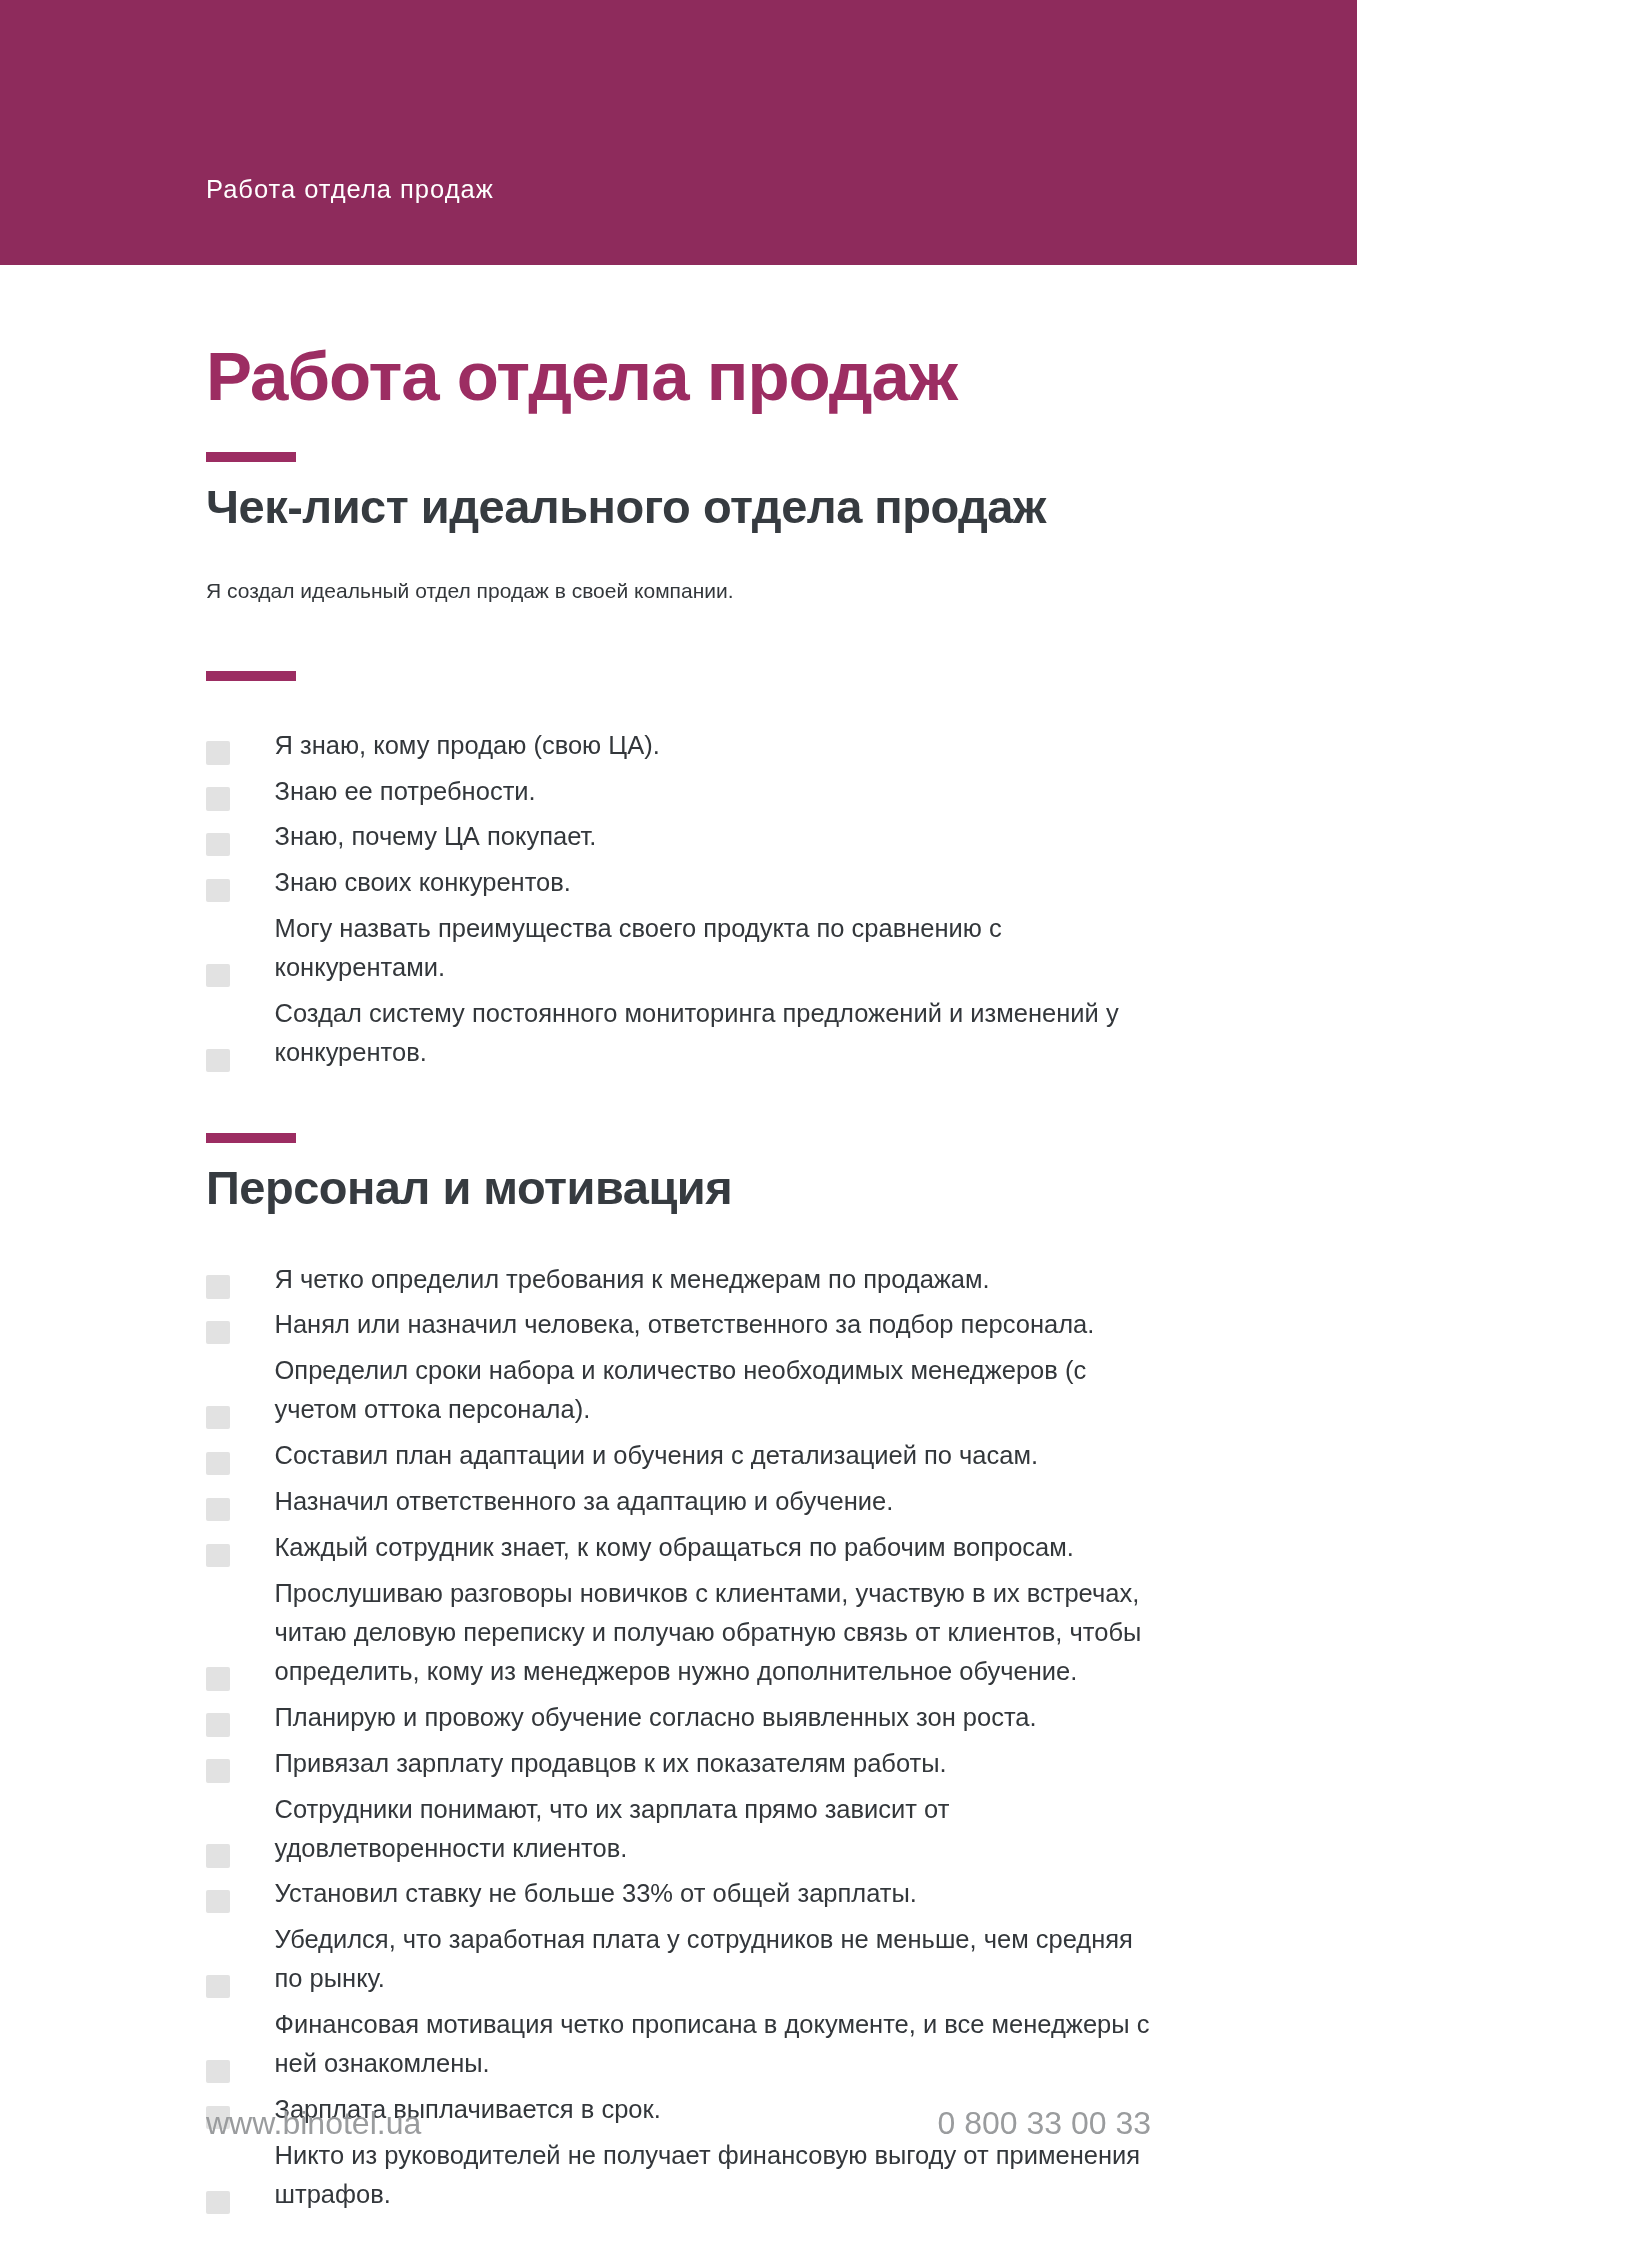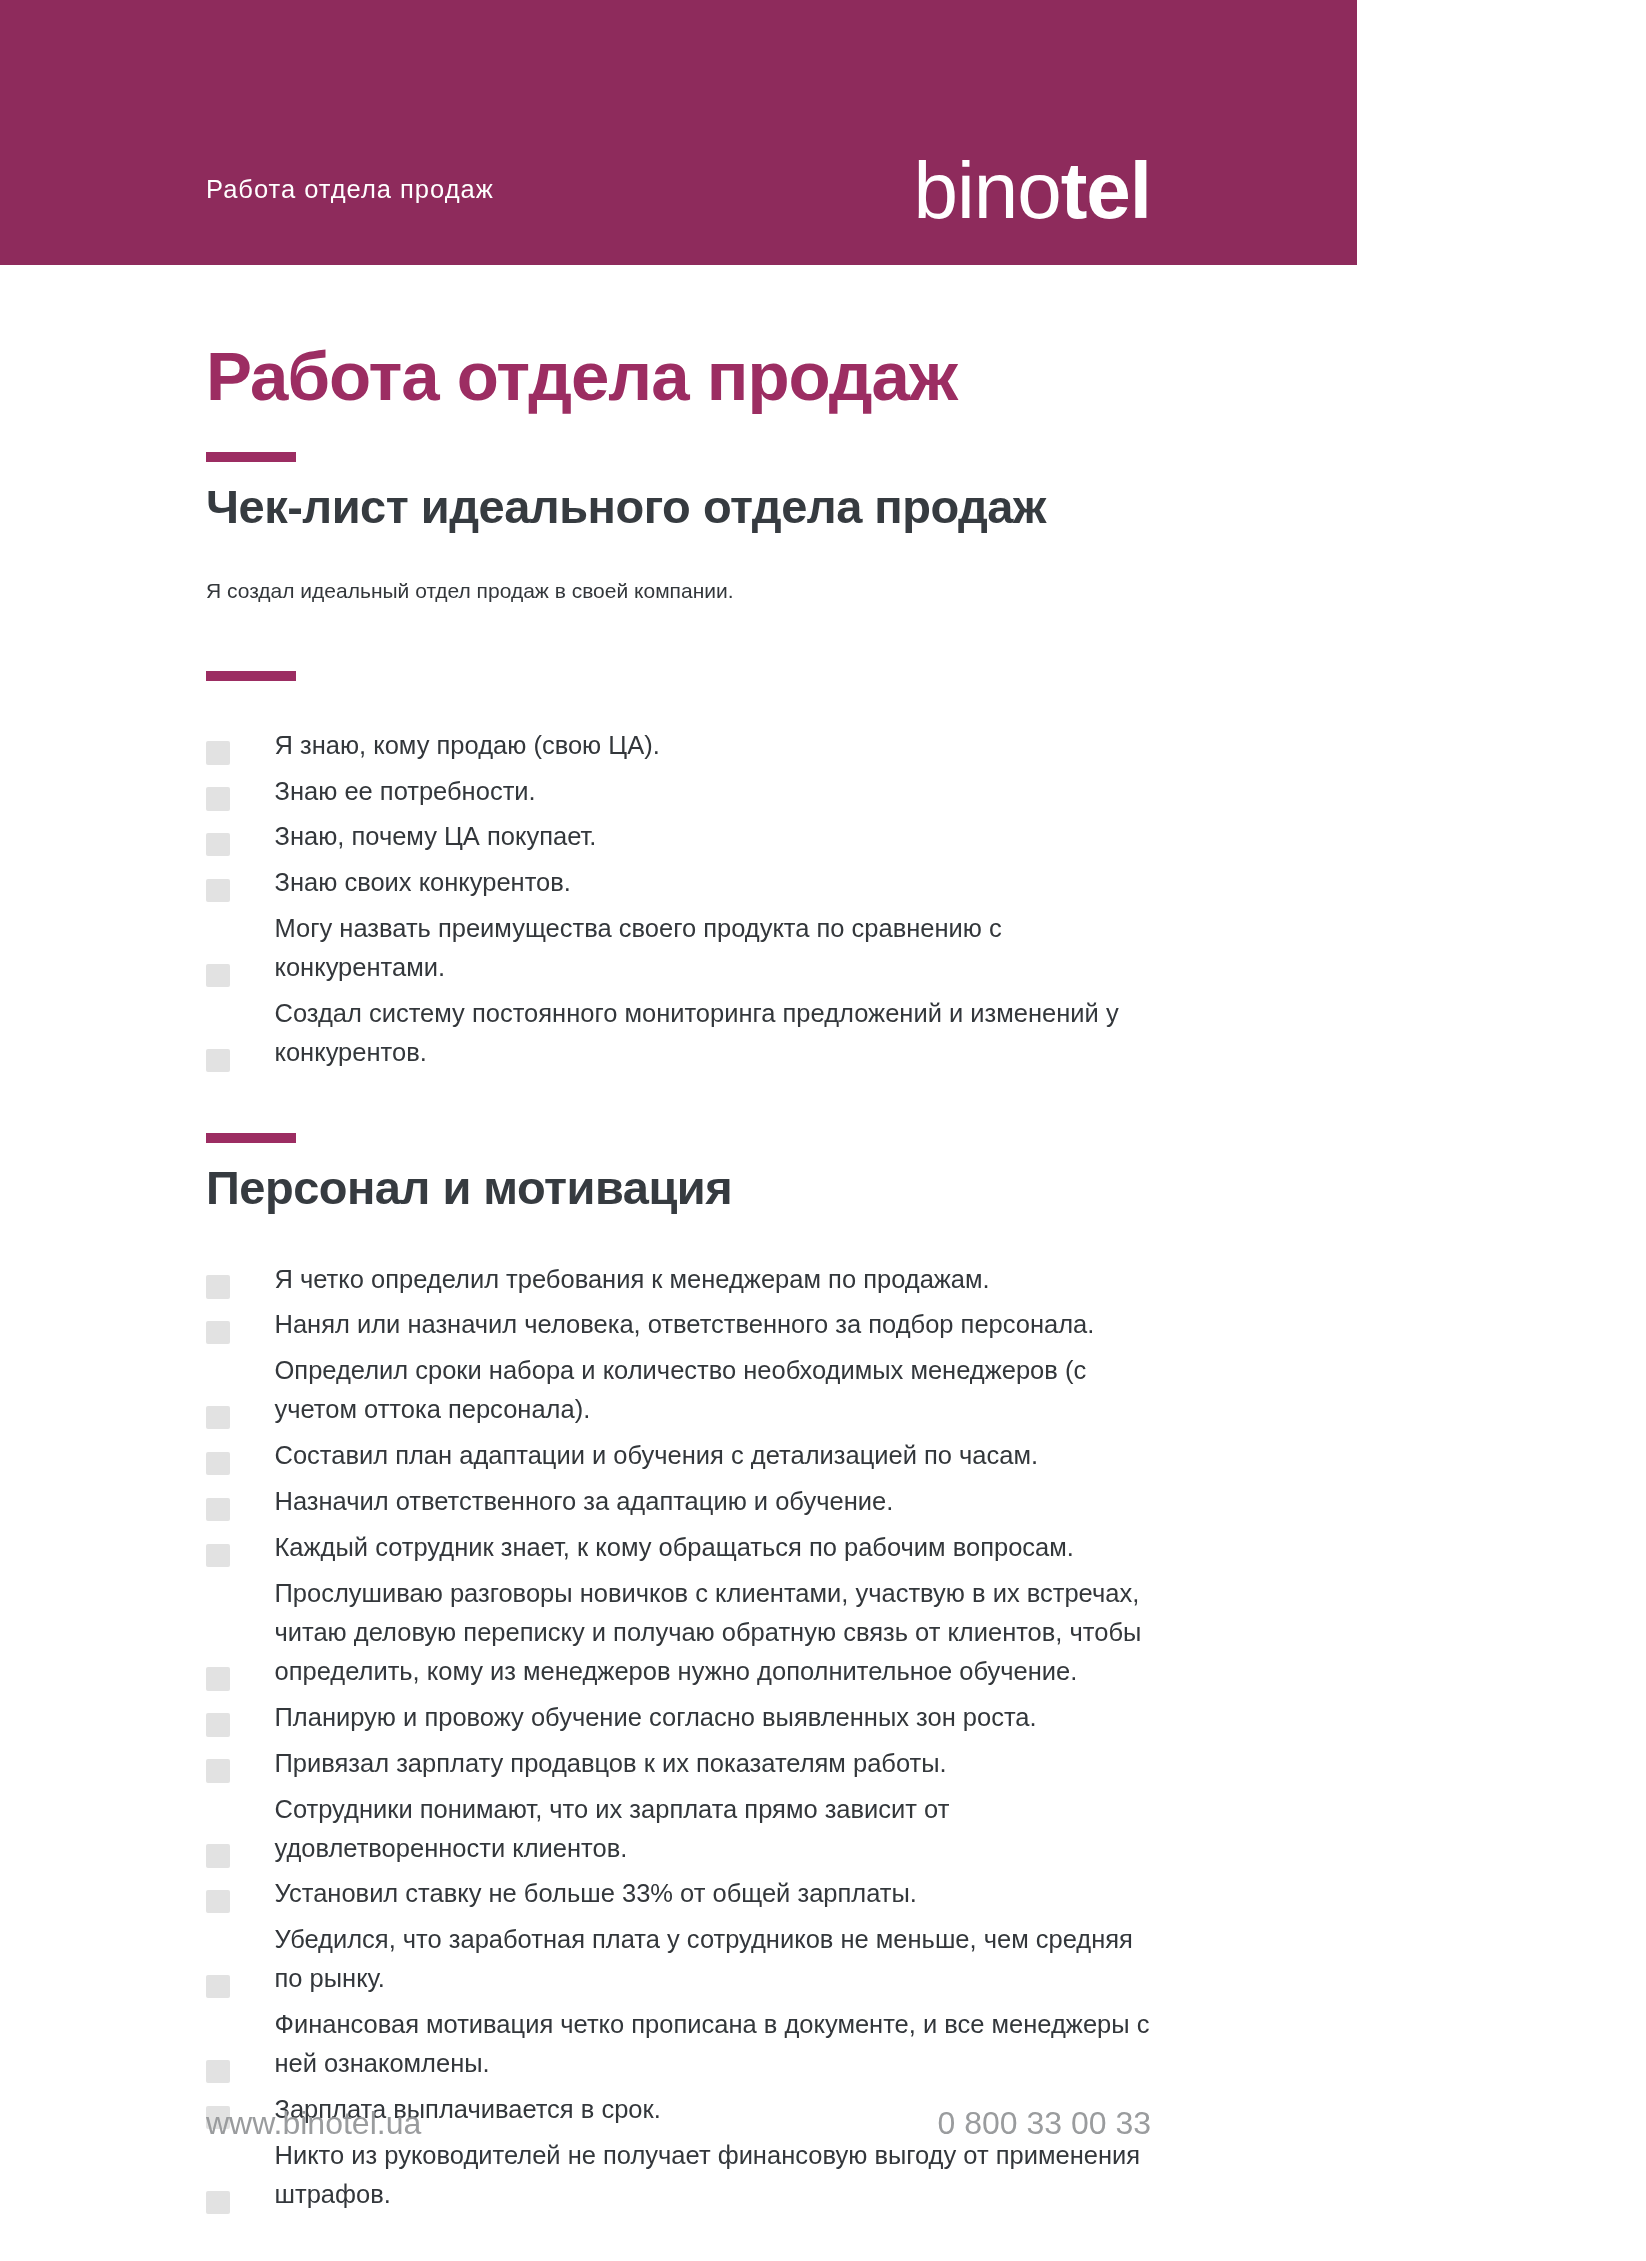--- a/index.html
+++ b/index.html
@@ -112,23 +112,20 @@
     color:var(--footer);
   }
 </style>
 </head>
 <body>
 
 <div class="page">
 
   <div class="header">
     <div class="header-doc-title">Работа отдела продаж</div>
-    <div class="logo">
-      <span>bino</span><span class="logo-bold">tel</span>
-    </div>
   </div>
 
   <div class="content">
     <h1 class="page-title">Работа отдела продаж</h1>
 
     <div id="sections">
   <section class="section">
     <div class="dash"></div>
     <h2 class="section-heading">Чек-лист идеального отдела продаж</h2>
     <div class="paragraphs">

